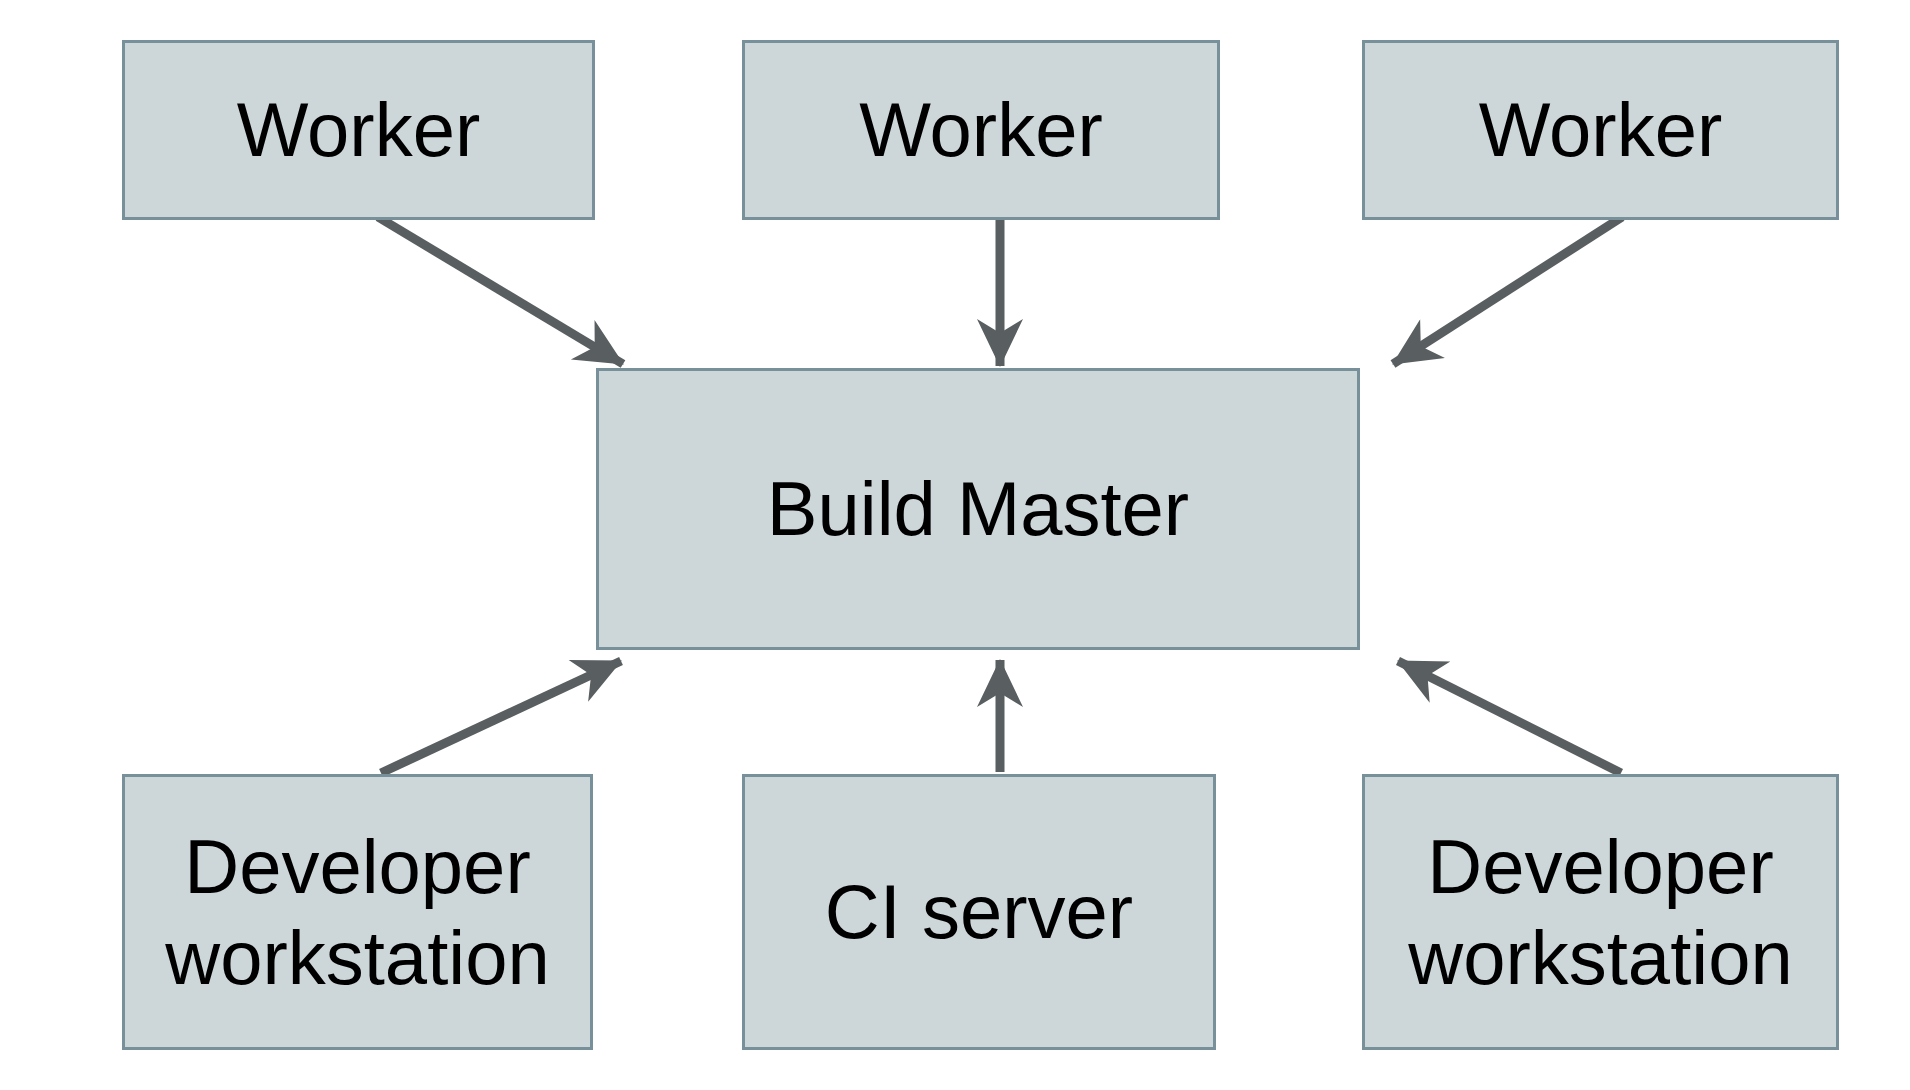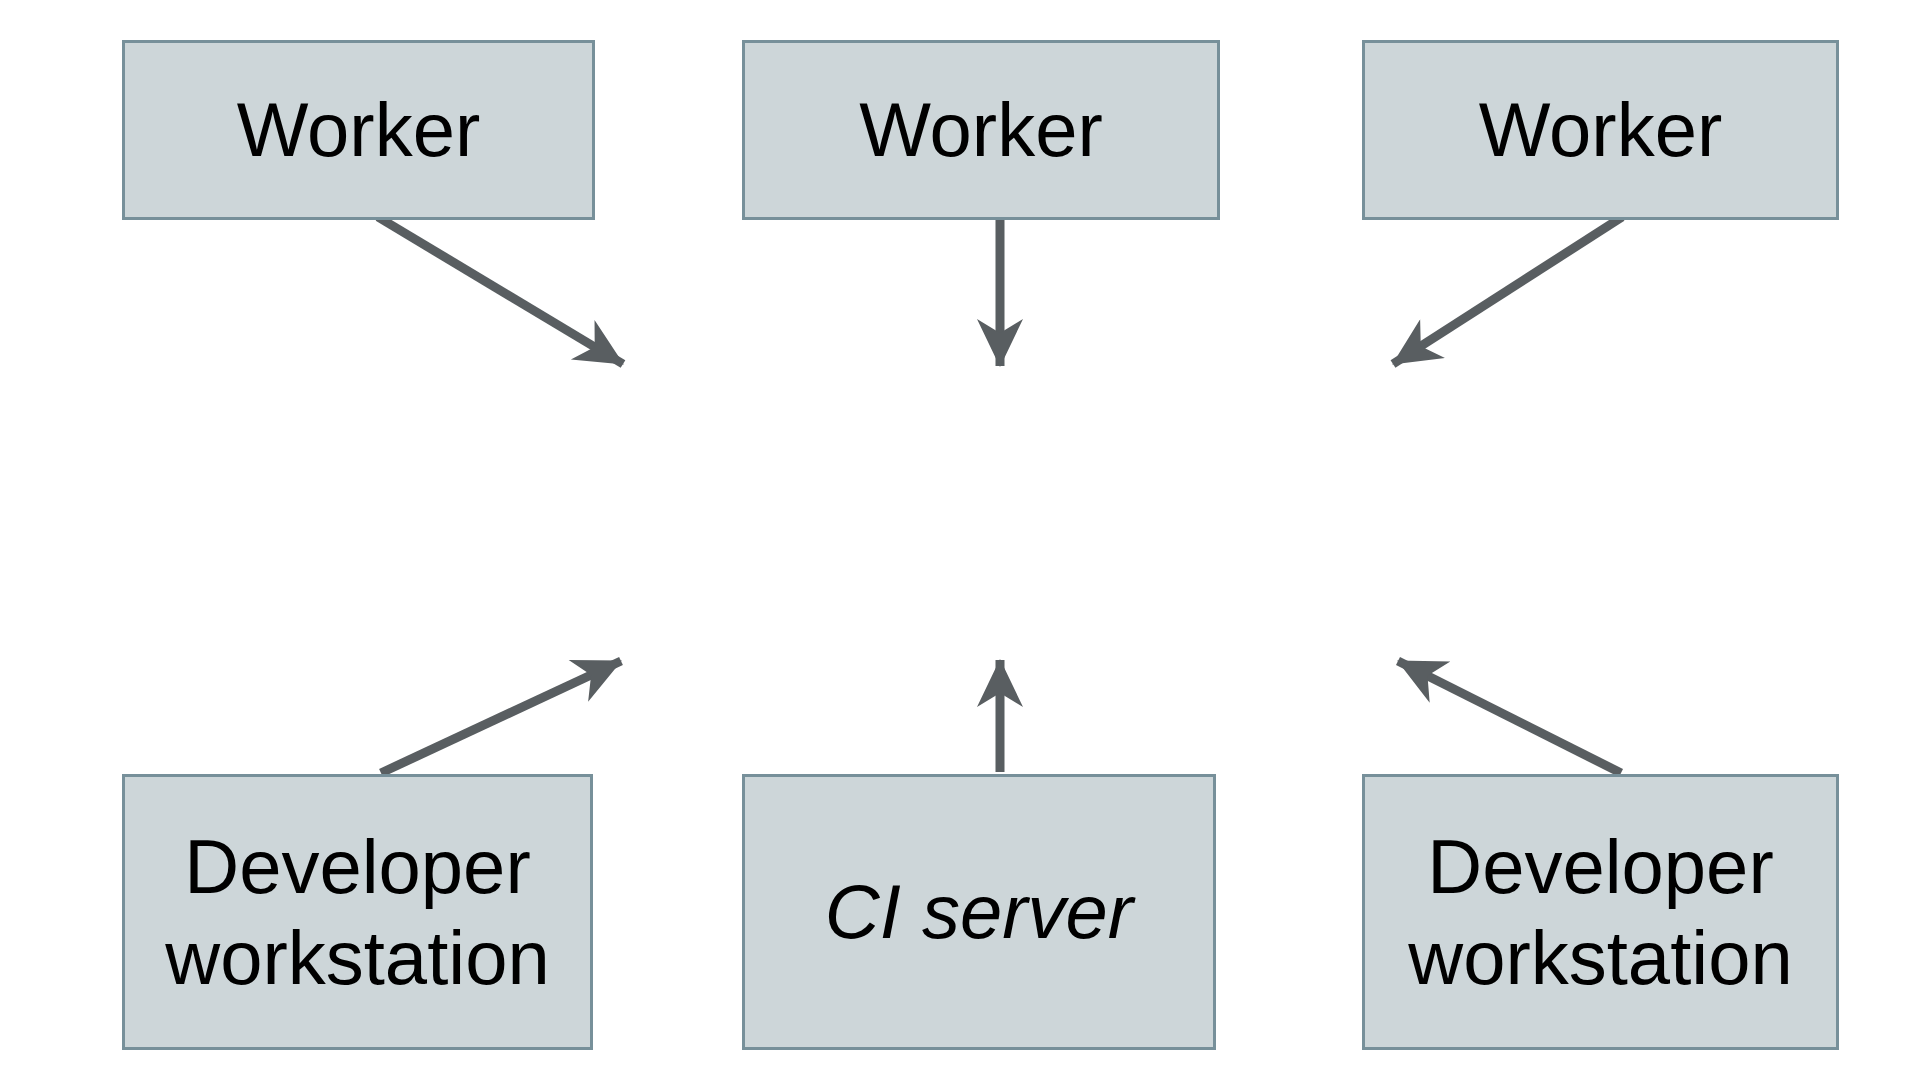--- a/index.html
+++ b/index.html
@@ -67,23 +67,26 @@
   <div id="nodes">
       <div class="node" style="left: 122px; top: 40px; width: 473px; height: 180px;">
         <span>Worker</span>
       </div>
       <div class="node" style="left: 742px; top: 40px; width: 478px; height: 180px;">
         <span>Worker</span>
       </div>
       <div class="node" style="left: 1362px; top: 40px; width: 477px; height: 180px;">
         <span>Worker</span>
       </div>
+      <div class="node" style="left: 596px; top: 368px; width: 764px; height: 282px;">
+        <span>Build Master</span>
+      </div>
       <div class="node" style="left: 122px; top: 774px; width: 471px; height: 276px;">
         <span>Developer workstation</span>
       </div>
-      <div class="node" style="left: 742px; top: 774px; width: 474px; height: 276px; font-style: italic;">
+      <div class="node" style="left: 742px; top: 774px; width: 474px; height: 276px;">
         <span>CI server</span>
       </div>
       <div class="node" style="left: 1362px; top: 774px; width: 477px; height: 276px;">
         <span>Developer workstation</span>
       </div>
     </div>
 </div>
 
 </body></html>

